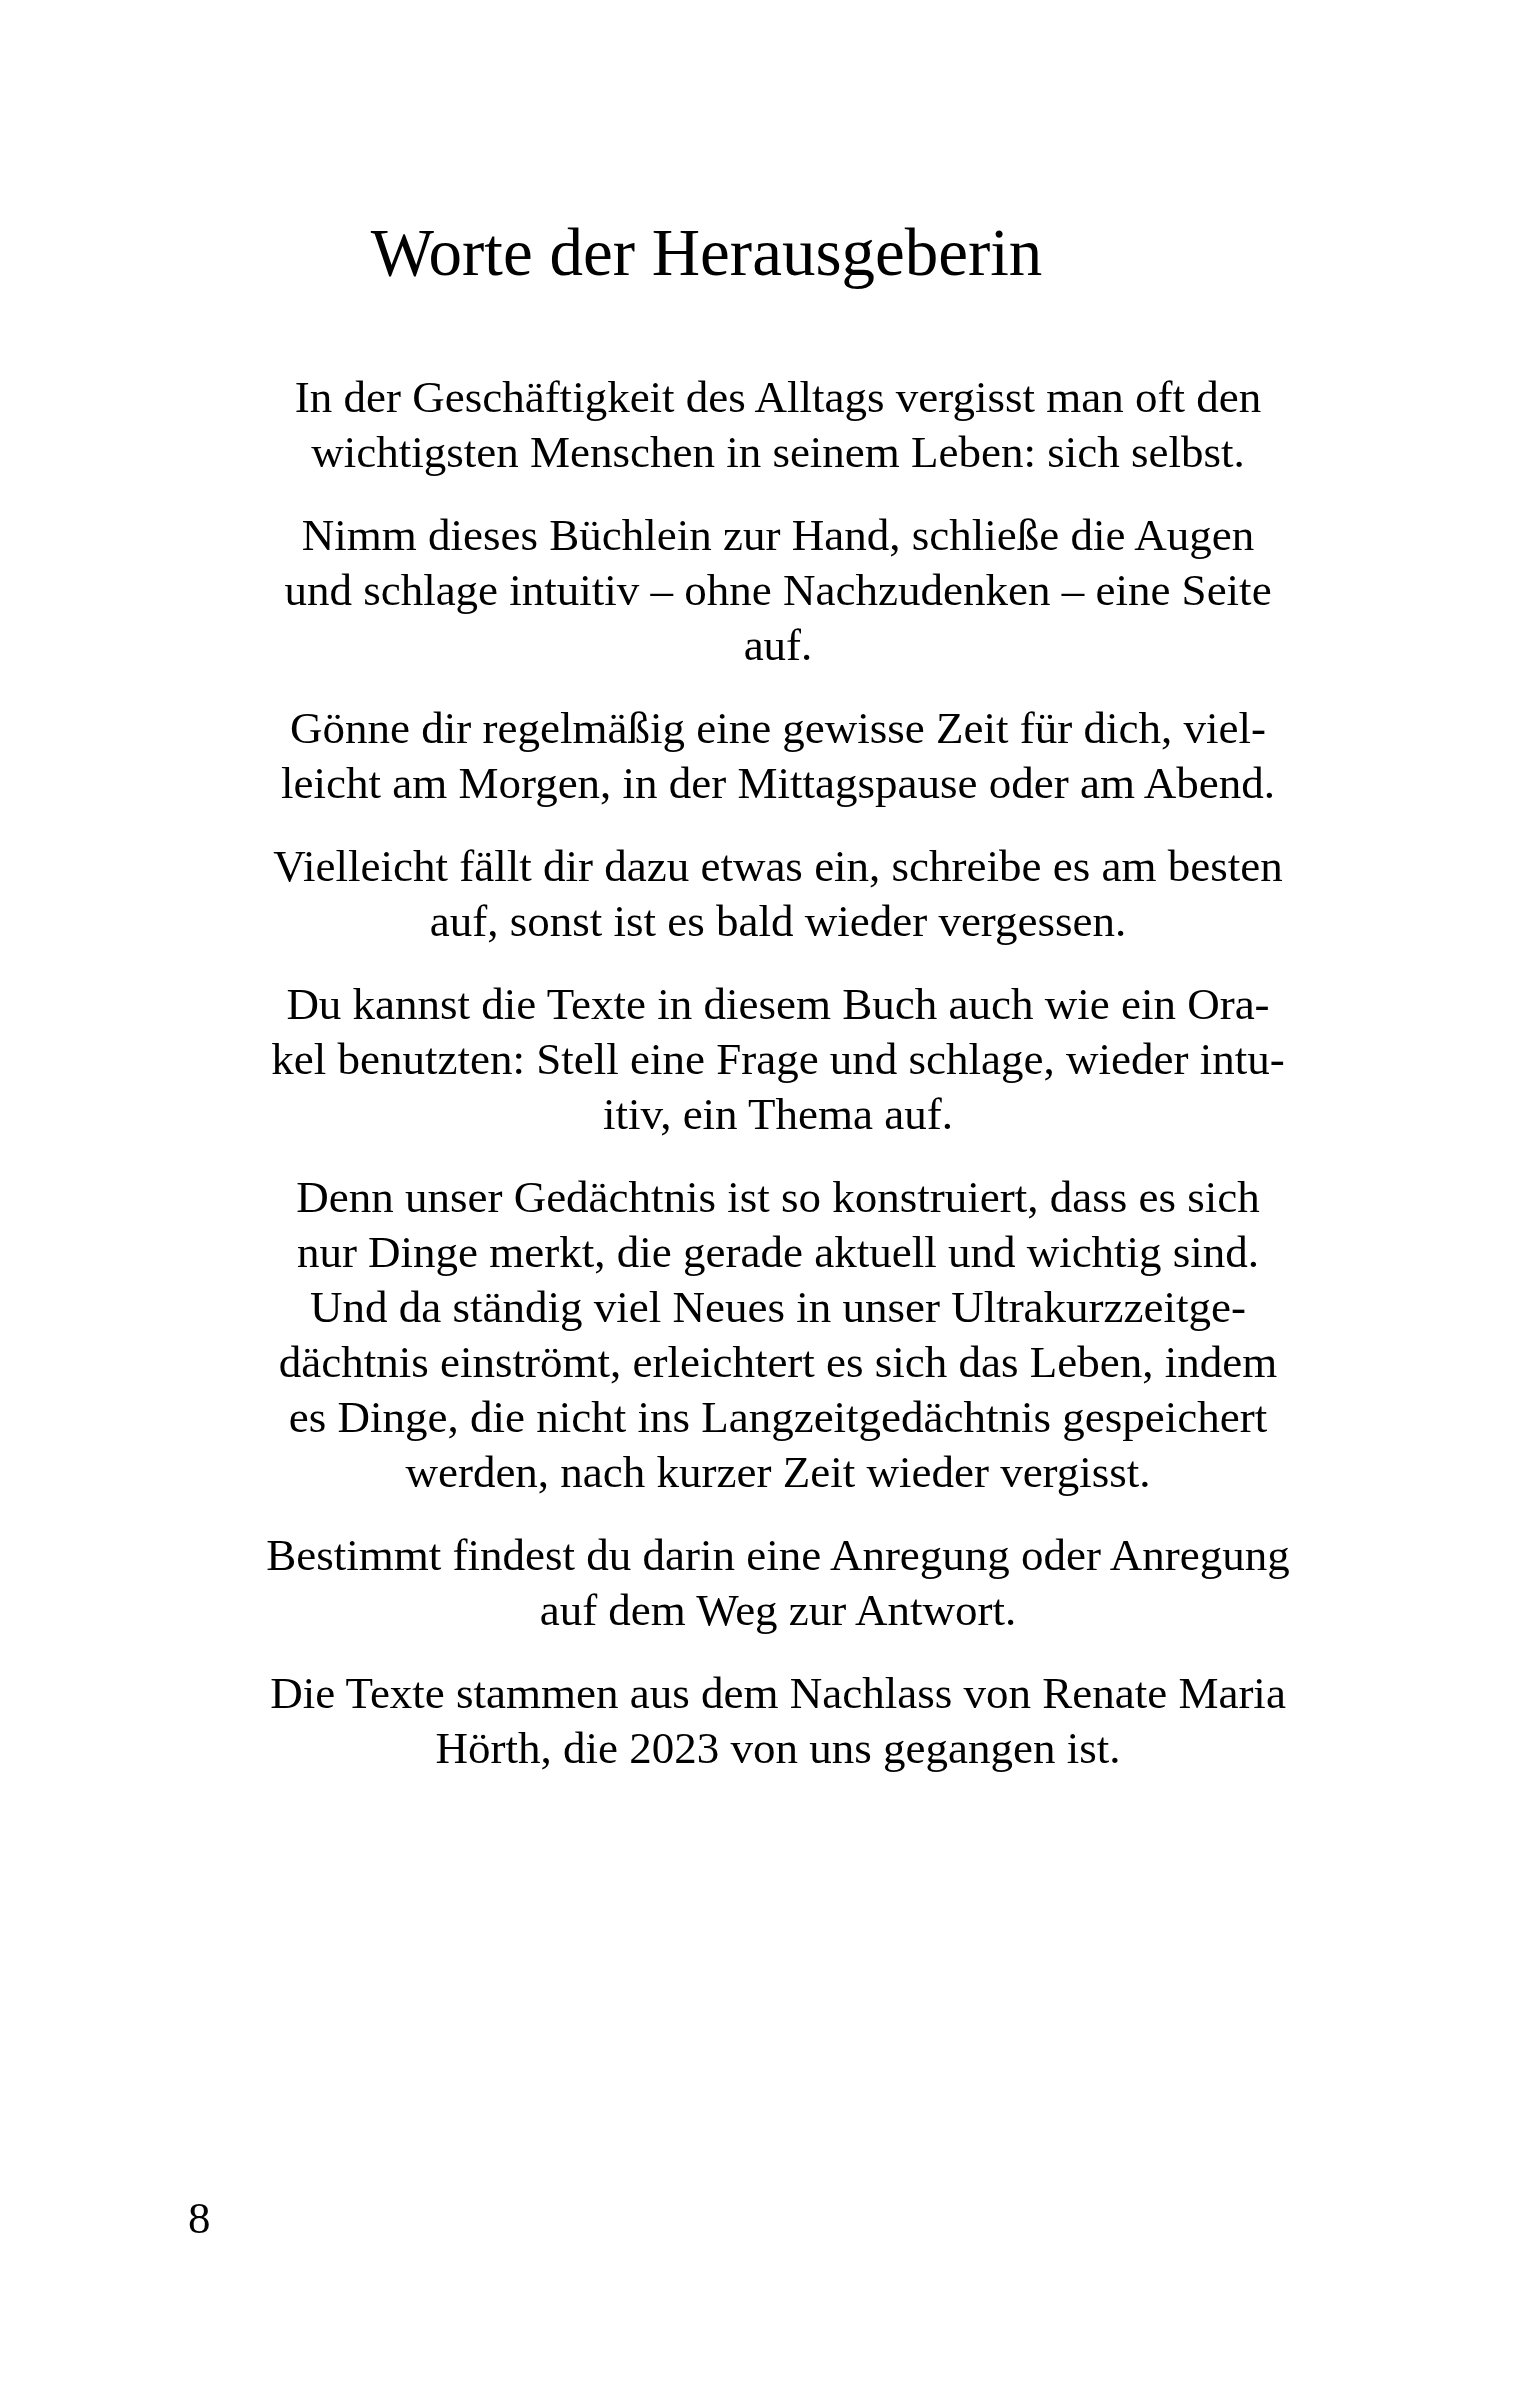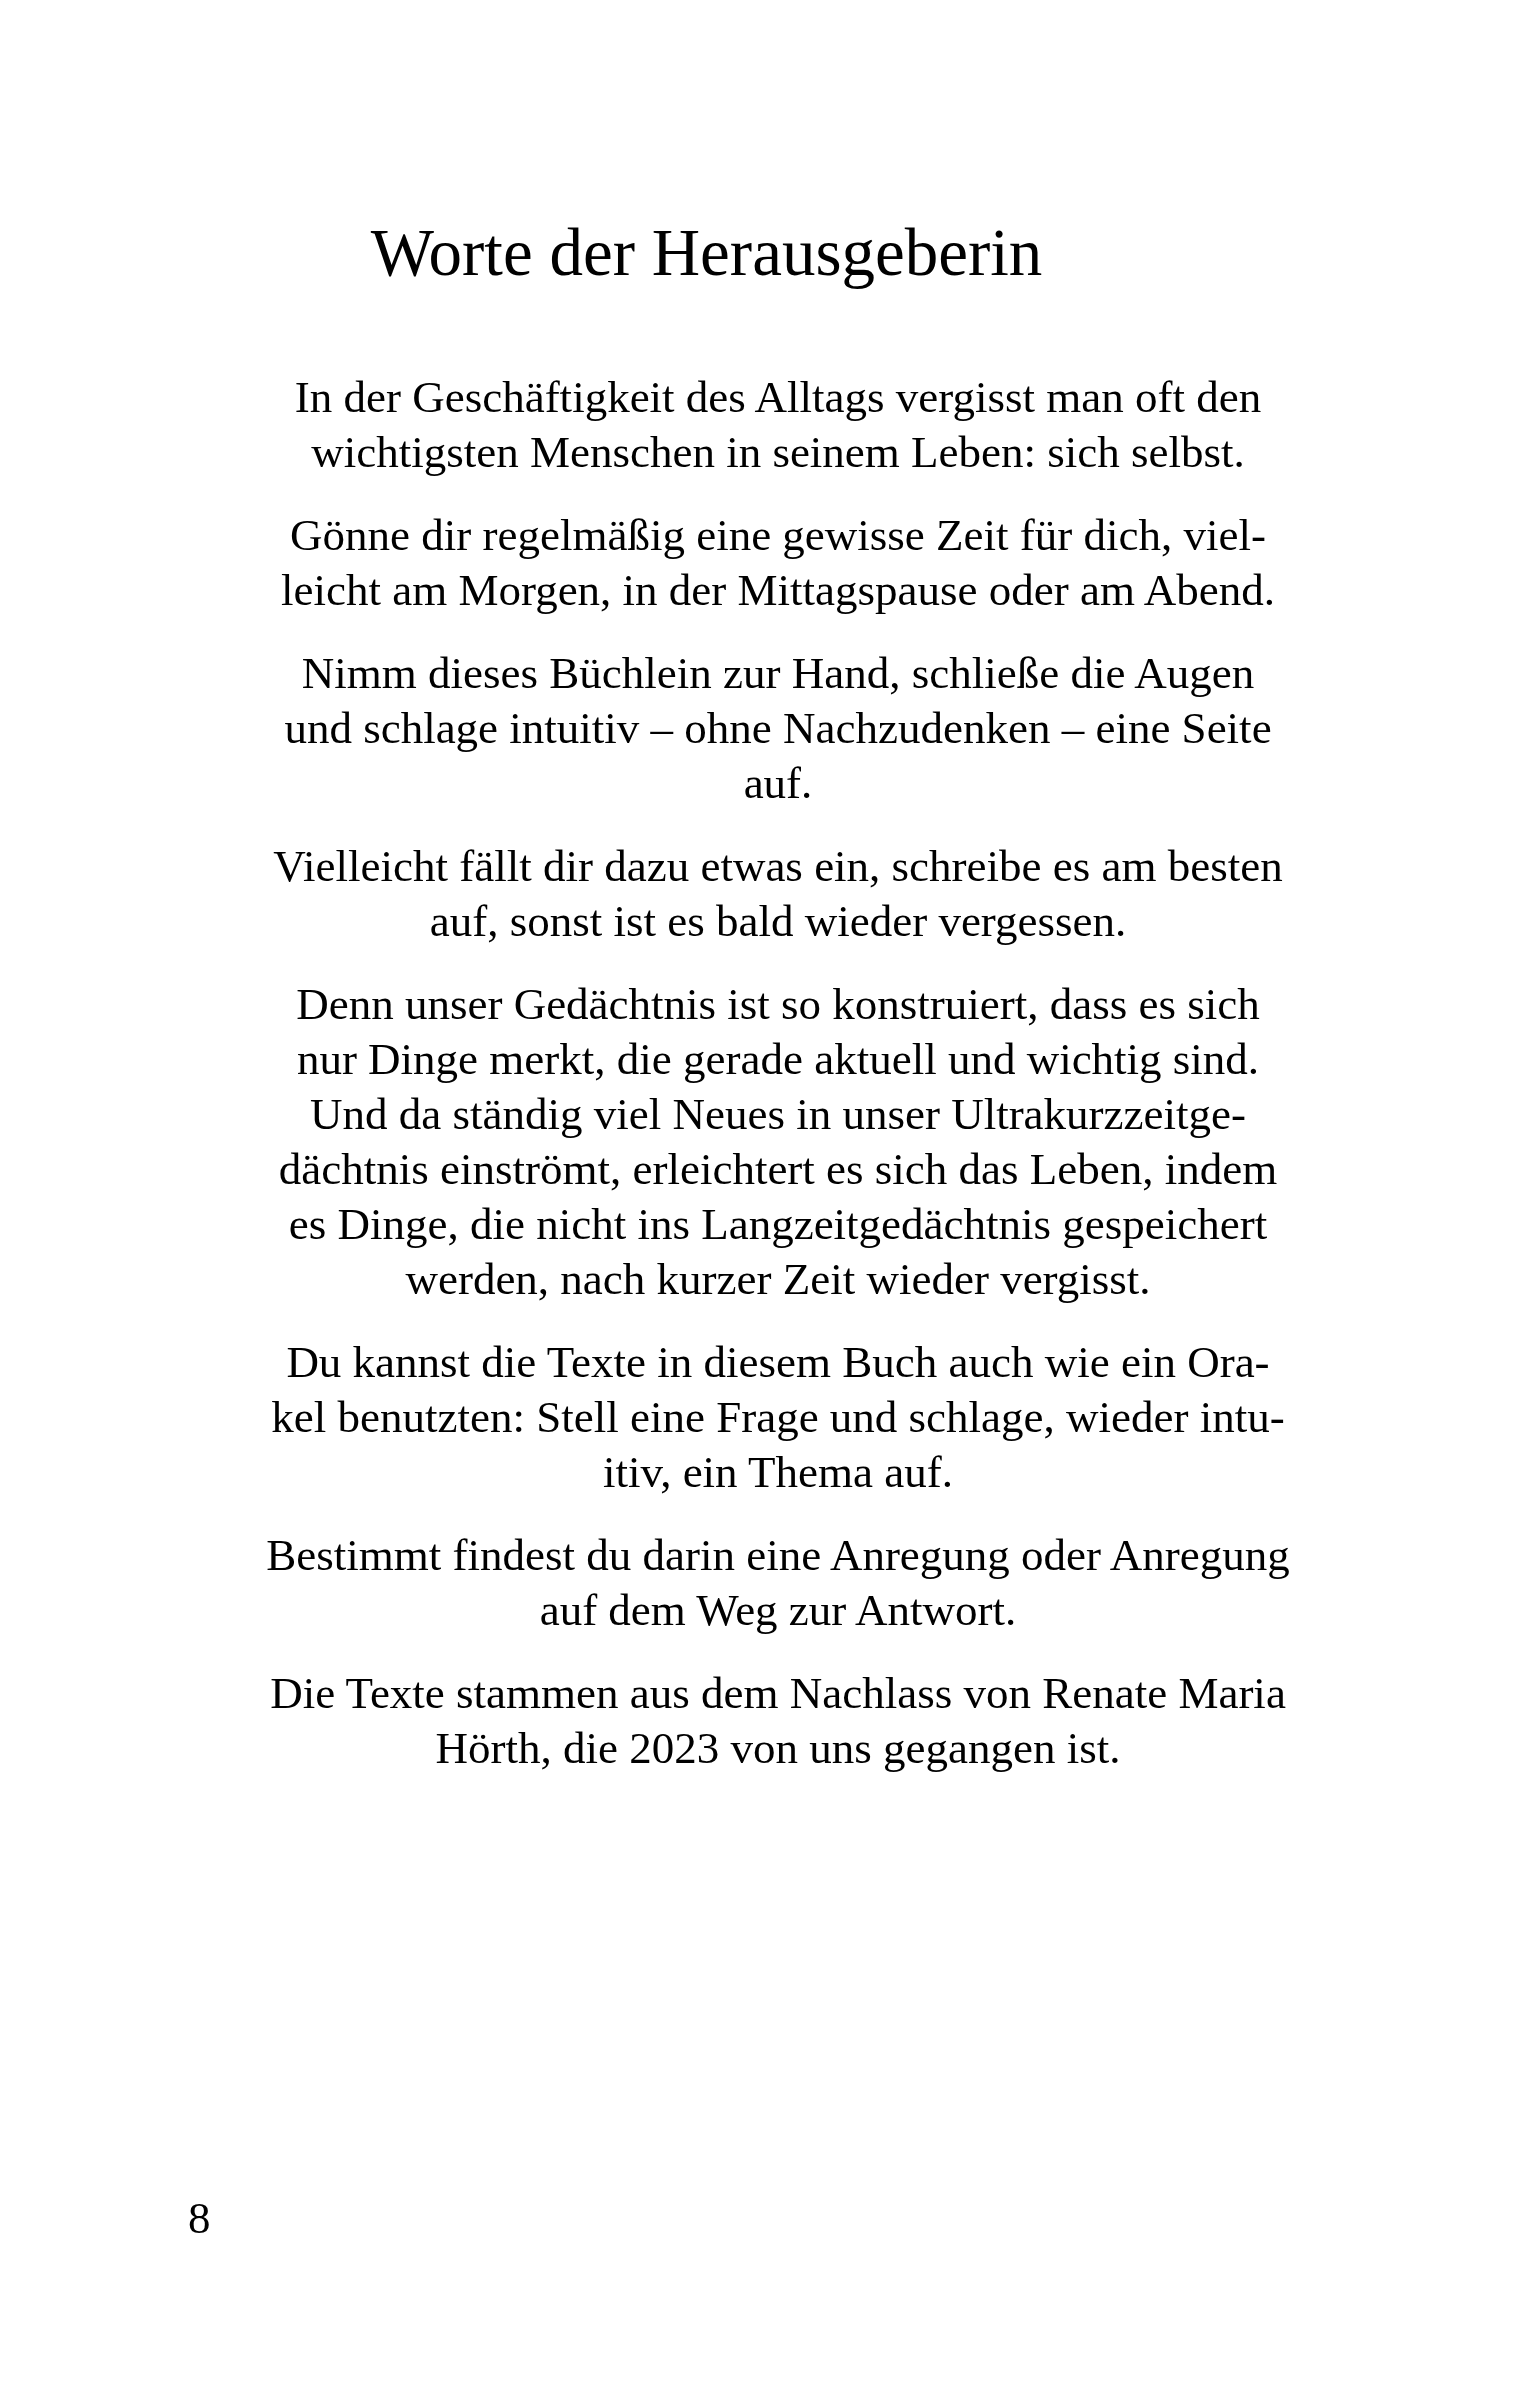--- a/index.html
+++ b/index.html
@@ -48,36 +48,36 @@
 </head>
 <body>
 
 <main class="page">
 
   <h1 class="title">Worte der Herausgeberin</h1>
 
   <section class="body-text">
     <p class="para">In der Geschäftigkeit des Alltags vergisst man oft den
 wichtigsten Menschen in seinem Leben: sich selbst.</p>
-    <p class="para">Gönne dir regelmäßig eine gewisse Zeit für dich, viel-
-leicht am Morgen, in der Mittagspause oder am Abend.</p>
     <p class="para">Nimm dieses Büchlein zur Hand, schließe die Augen
 und schlage intuitiv – ohne Nachzudenken – eine Seite
 auf.</p>
+    <p class="para">Gönne dir regelmäßig eine gewisse Zeit für dich, viel-
+leicht am Morgen, in der Mittagspause oder am Abend.</p>
     <p class="para">Vielleicht fällt dir dazu etwas ein, schreibe es am besten
 auf, sonst ist es bald wieder vergessen.</p>
+    <p class="para">Du kannst die Texte in diesem Buch auch wie ein Ora-
+kel benutzten: Stell eine Frage und schlage, wieder intu-
+itiv, ein Thema auf.</p>
     <p class="para">Denn unser Gedächtnis ist so konstruiert, dass es sich
 nur Dinge merkt, die gerade aktuell und wichtig sind.
 Und da ständig viel Neues in unser Ultrakurzzeitge-
 dächtnis einströmt, erleichtert es sich das Leben, indem
 es Dinge, die nicht ins Langzeitgedächtnis gespeichert
 werden, nach kurzer Zeit wieder vergisst.</p>
-    <p class="para">Du kannst die Texte in diesem Buch auch wie ein Ora-
-kel benutzten: Stell eine Frage und schlage, wieder intu-
-itiv, ein Thema auf.</p>
     <p class="para">Bestimmt findest du darin eine Anregung oder Anregung
 auf dem Weg zur Antwort.</p>
     <p class="para">Die Texte stammen aus dem Nachlass von Renate Maria
 Hörth, die 2023 von uns gegangen ist.</p>
   </section>
 
   <footer>
     <span class="page-number">8</span>
   </footer>
 

